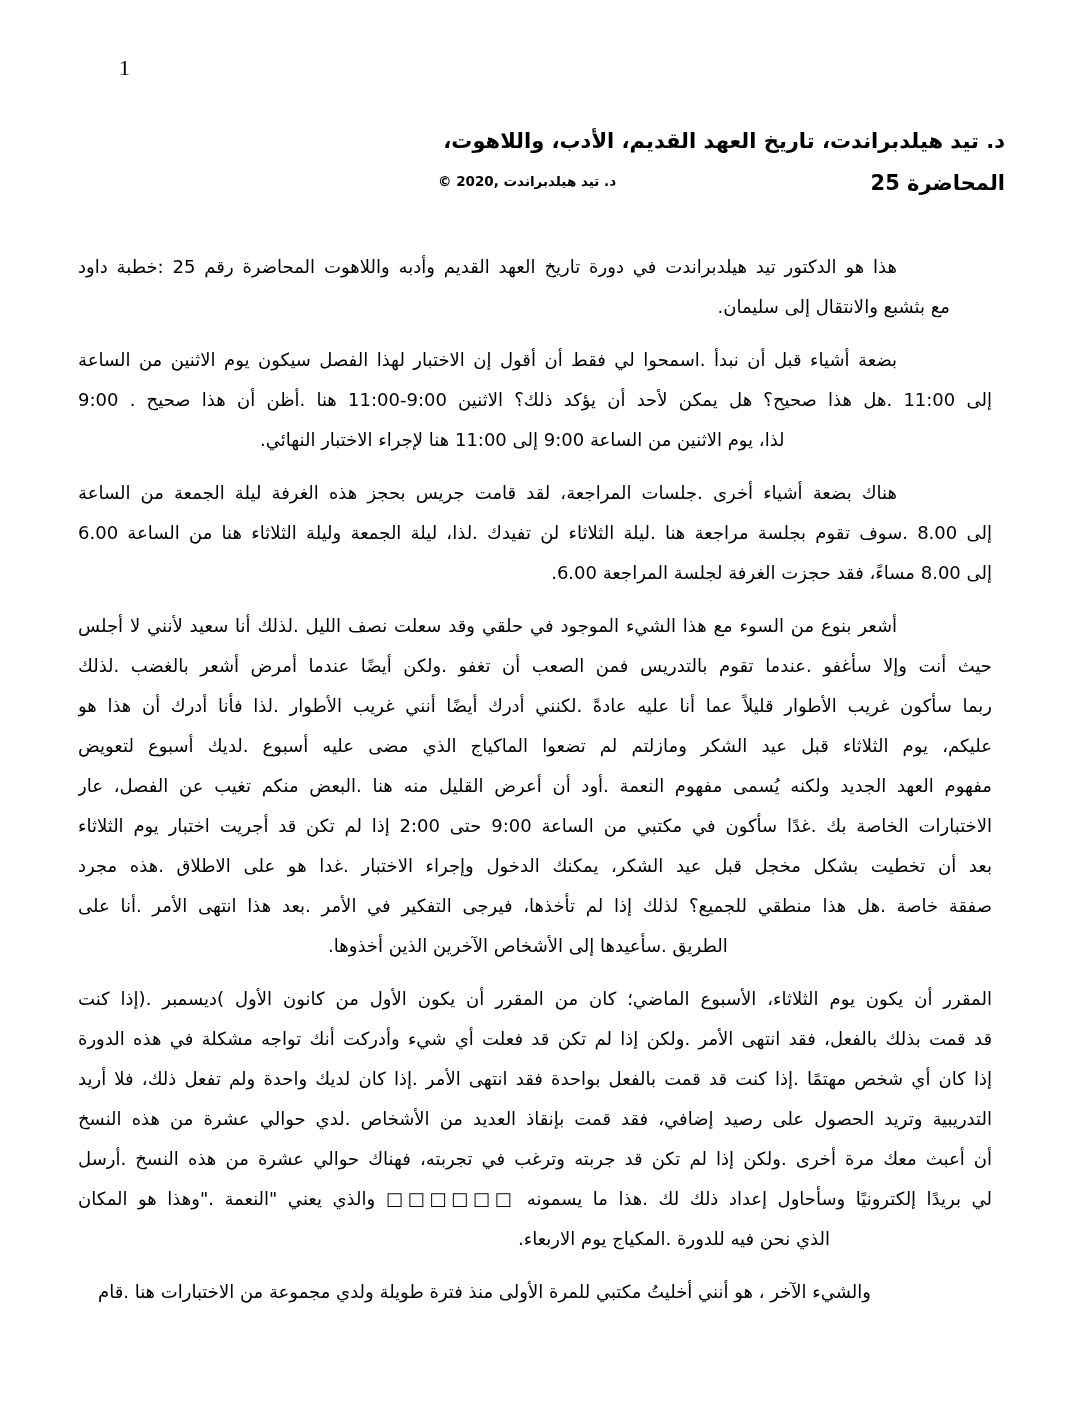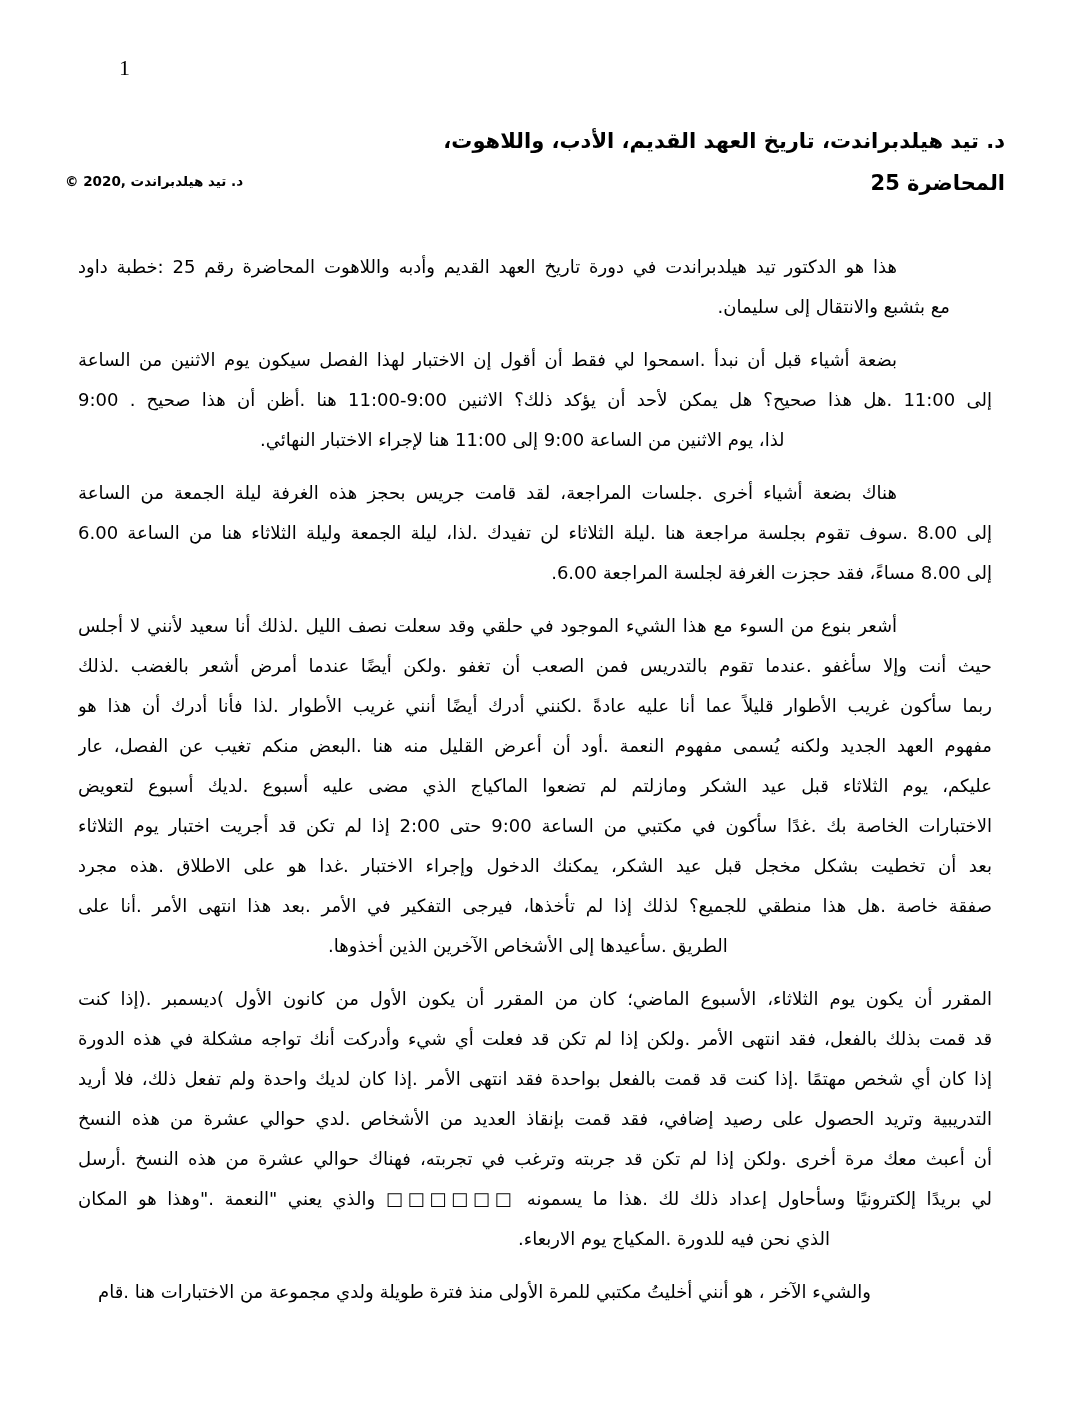--- a/index.html
+++ b/index.html
@@ -18,21 +18,21 @@
     font-size:22px;line-height:28px;color:#000;
   }
   .doc-title{
     position:absolute;left:65px;top:120px;width:940px;
     direction:rtl;text-align:right;
     padding-left:280px;box-sizing:border-box;
     font-size:21px;font-weight:700;line-height:42px;
   }
   .doc-copyright{
     position:absolute;left:65px;top:166px;width:940px;
-    direction:rtl;text-align:left;
+    direction:rtl;text-align:center;
     padding-right:16px;box-sizing:border-box;
     font-size:13.5px;font-weight:700;line-height:30px;
   }
   .body-text{
     position:absolute;left:65px;top:234px;width:940px;
     direction:rtl;
   }
   .para{margin:13px;padding:0;}
   .ln{
     height:40px;line-height:40px;
@@ -80,22 +80,22 @@
     <div class="para">
       <div class="ln first">هناك بضعة أشياء أخرى .جلسات المراجعة، لقد قامت جريس بحجز هذه الغرفة ليلة الجمعة من الساعة</div>
       <div class="ln">إلى 8.00 .سوف تقوم بجلسة مراجعة هنا .ليلة الثلاثاء لن تفيدك .لذا، ليلة الجمعة وليلة الثلاثاء هنا من الساعة  6.00</div>
       <div class="ln fin fr0">إلى 8.00 مساءً، فقد حجزت الغرفة لجلسة المراجعة 6.00.</div>
     </div>
 
     <div class="para">
       <div class="ln first">أشعر بنوع من السوء مع هذا الشيء الموجود في حلقي وقد سعلت نصف الليل .لذلك أنا سعيد لأنني لا أجلس</div>
       <div class="ln">حيث أنت وإلا سأغفو .عندما تقوم بالتدريس فمن الصعب أن تغفو .ولكن أيضًا عندما أمرض أشعر بالغضب .لذلك</div>
       <div class="ln">ربما سأكون غريب الأطوار قليلاً عما أنا عليه عادةً .لكنني أدرك أيضًا أنني غريب الأطوار .لذا فأنا أدرك أن هذا هو</div>
+      <div class="ln">عليكم، يوم الثلاثاء قبل عيد الشكر ومازلتم لم تضعوا الماكياج الذي مضى عليه أسبوع .لديك أسبوع لتعويض</div>
       <div class="ln">مفهوم العهد الجديد ولكنه يُسمى مفهوم النعمة .أود أن أعرض القليل منه هنا .البعض منكم تغيب عن الفصل، عار</div>
-      <div class="ln">عليكم، يوم الثلاثاء قبل عيد الشكر ومازلتم لم تضعوا الماكياج الذي مضى عليه أسبوع .لديك أسبوع لتعويض</div>
       <div class="ln">الاختبارات الخاصة بك .غدًا سأكون في مكتبي من الساعة 9:00 حتى 2:00 إذا لم تكن قد أجريت اختبار يوم الثلاثاء</div>
       <div class="ln">بعد أن تخطيت بشكل مخجل قبل عيد الشكر، يمكنك الدخول وإجراء الاختبار .غدا هو على الاطلاق .هذه مجرد</div>
       <div class="ln">صفقة خاصة .هل هذا منطقي للجميع؟ لذلك إذا لم تأخذها، فيرجى التفكير في الأمر .بعد هذا انتهى الأمر .أنا على</div>
       <div class="ln fin fl pl250">الطريق .سأعيدها إلى الأشخاص الآخرين الذين أخذوها.</div>
     </div>
 
     <div class="para">
       <div class="ln">المقرر أن يكون يوم الثلاثاء، الأسبوع الماضي؛ كان من المقرر أن يكون الأول من كانون الأول )ديسمبر .(إذا كنت</div>
       <div class="ln">قد قمت بذلك بالفعل، فقد انتهى الأمر .ولكن إذا لم تكن قد فعلت أي شيء وأدركت أنك تواجه مشكلة في هذه الدورة</div>
       <div class="ln">إذا كان أي شخص مهتمًا .إذا كنت قد قمت بالفعل بواحدة فقد انتهى الأمر .إذا كان لديك واحدة ولم تفعل ذلك، فلا أريد</div>

